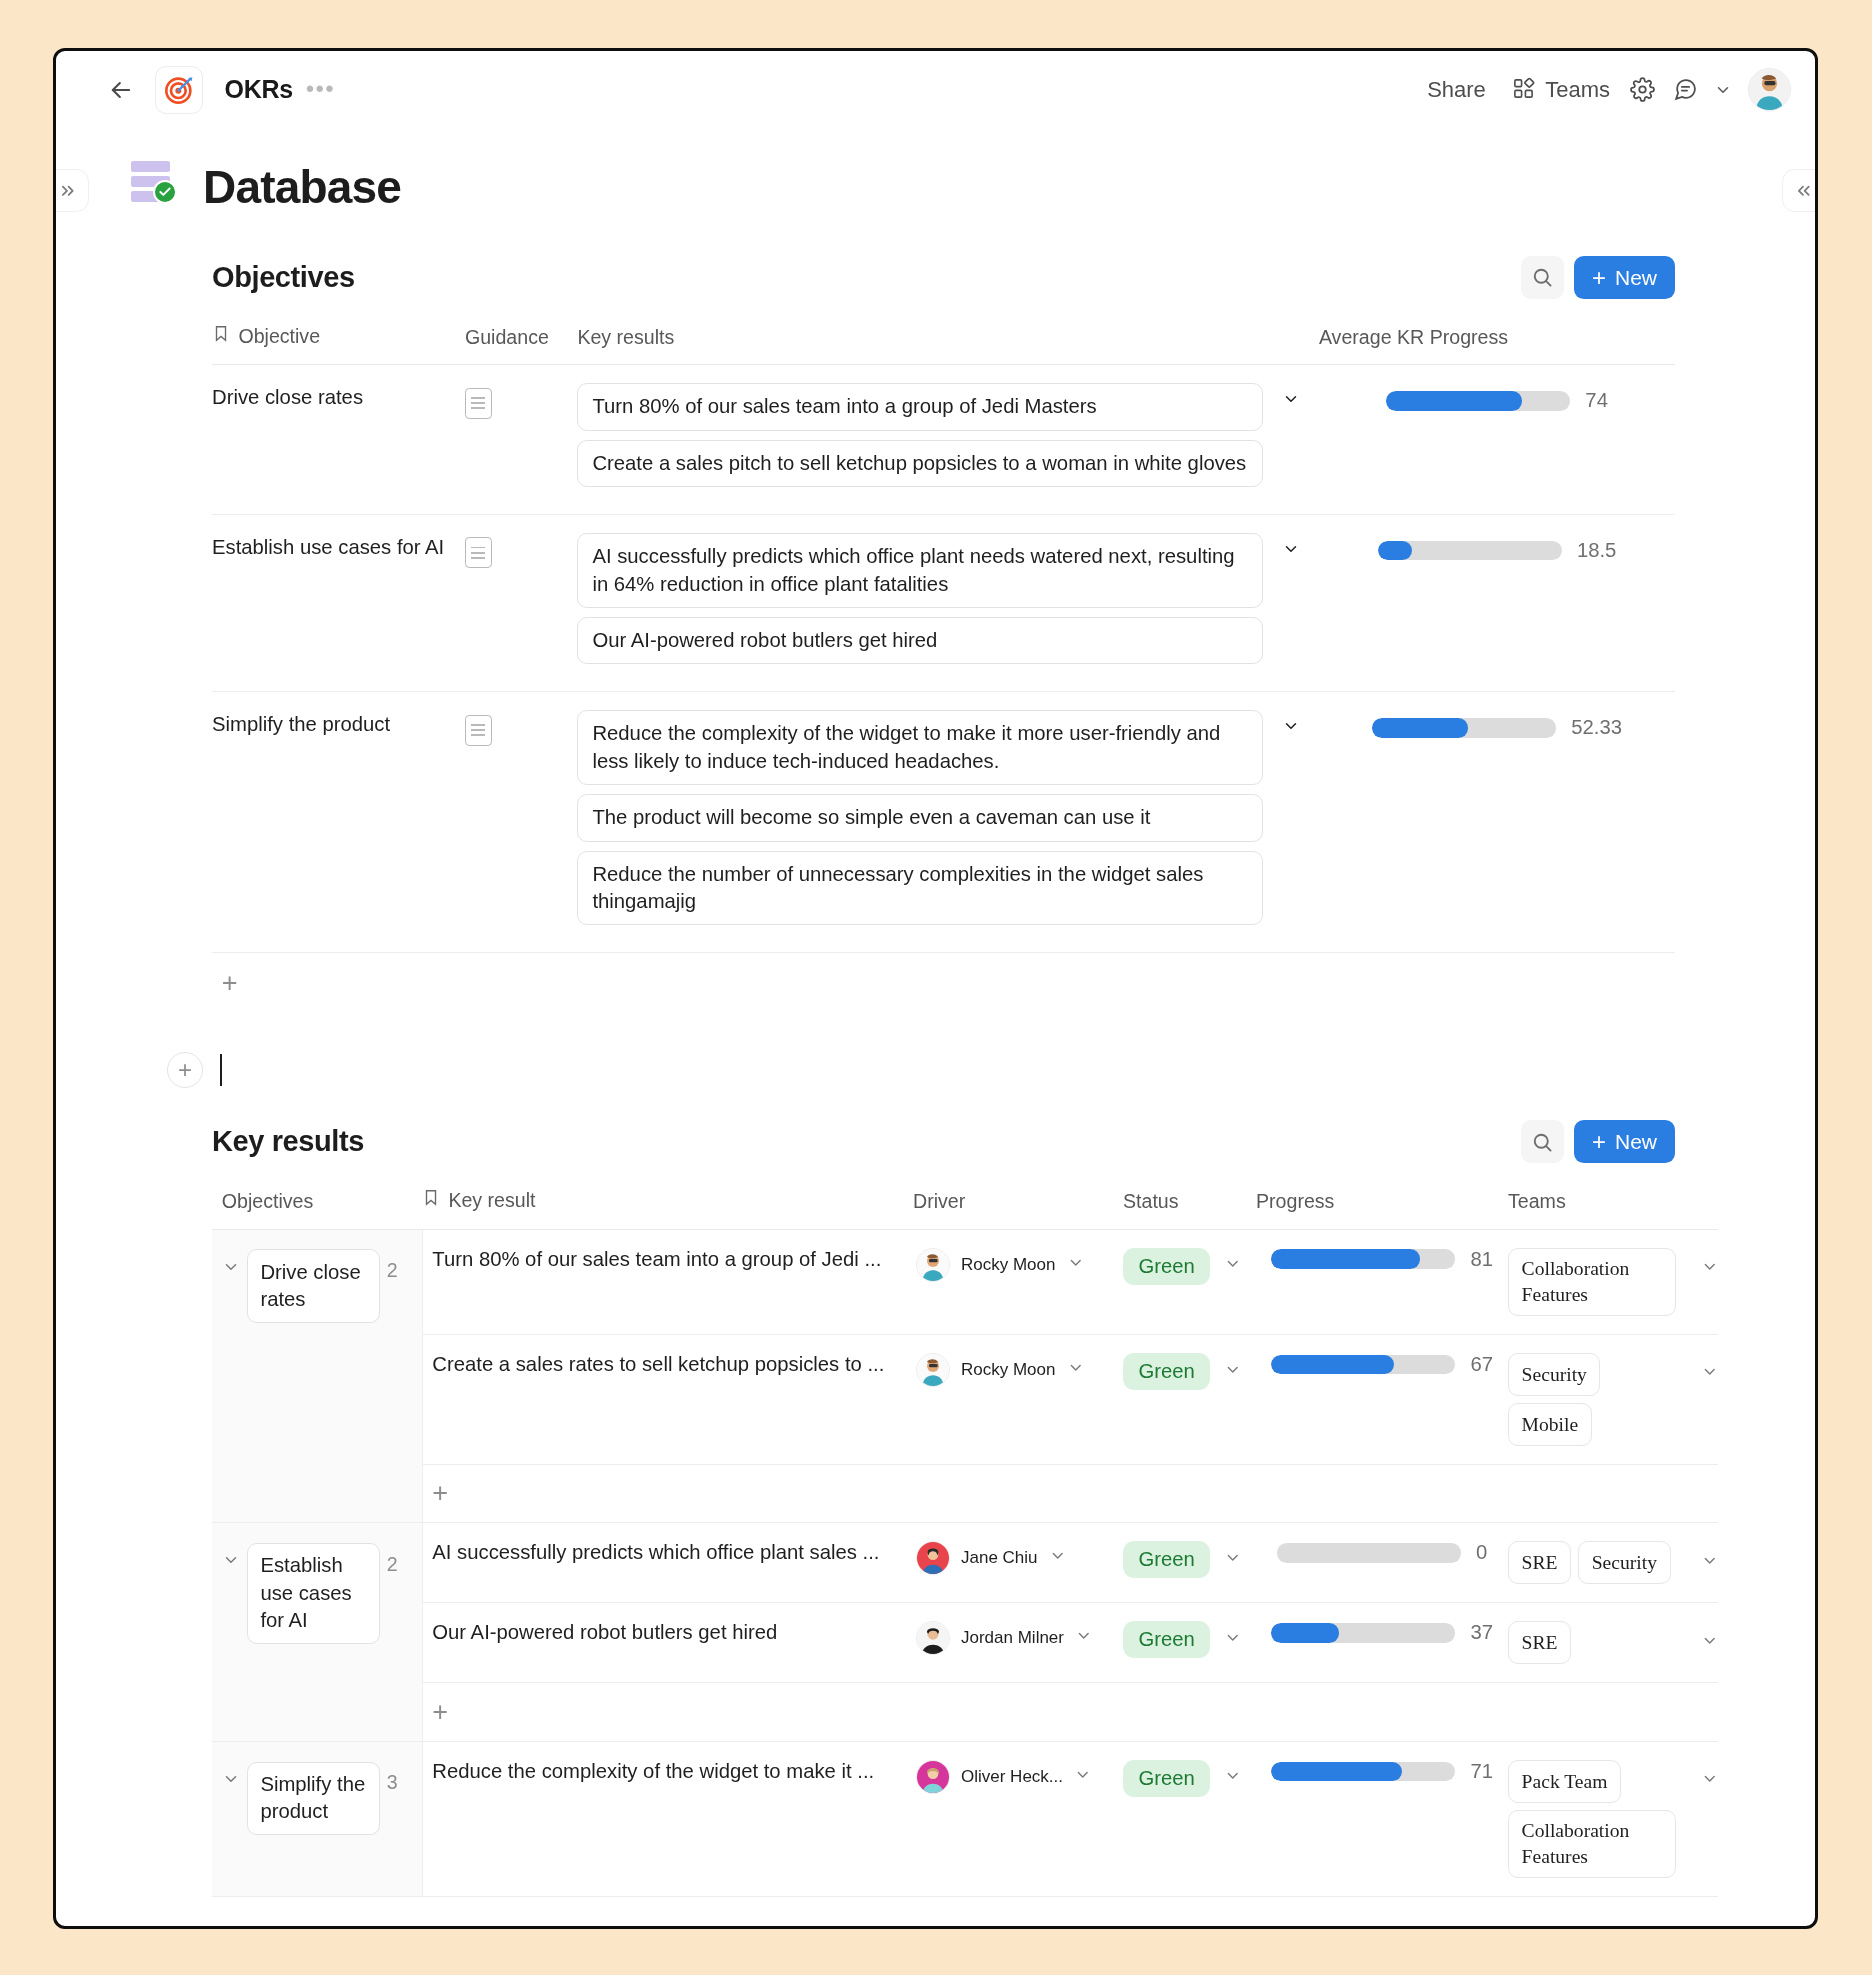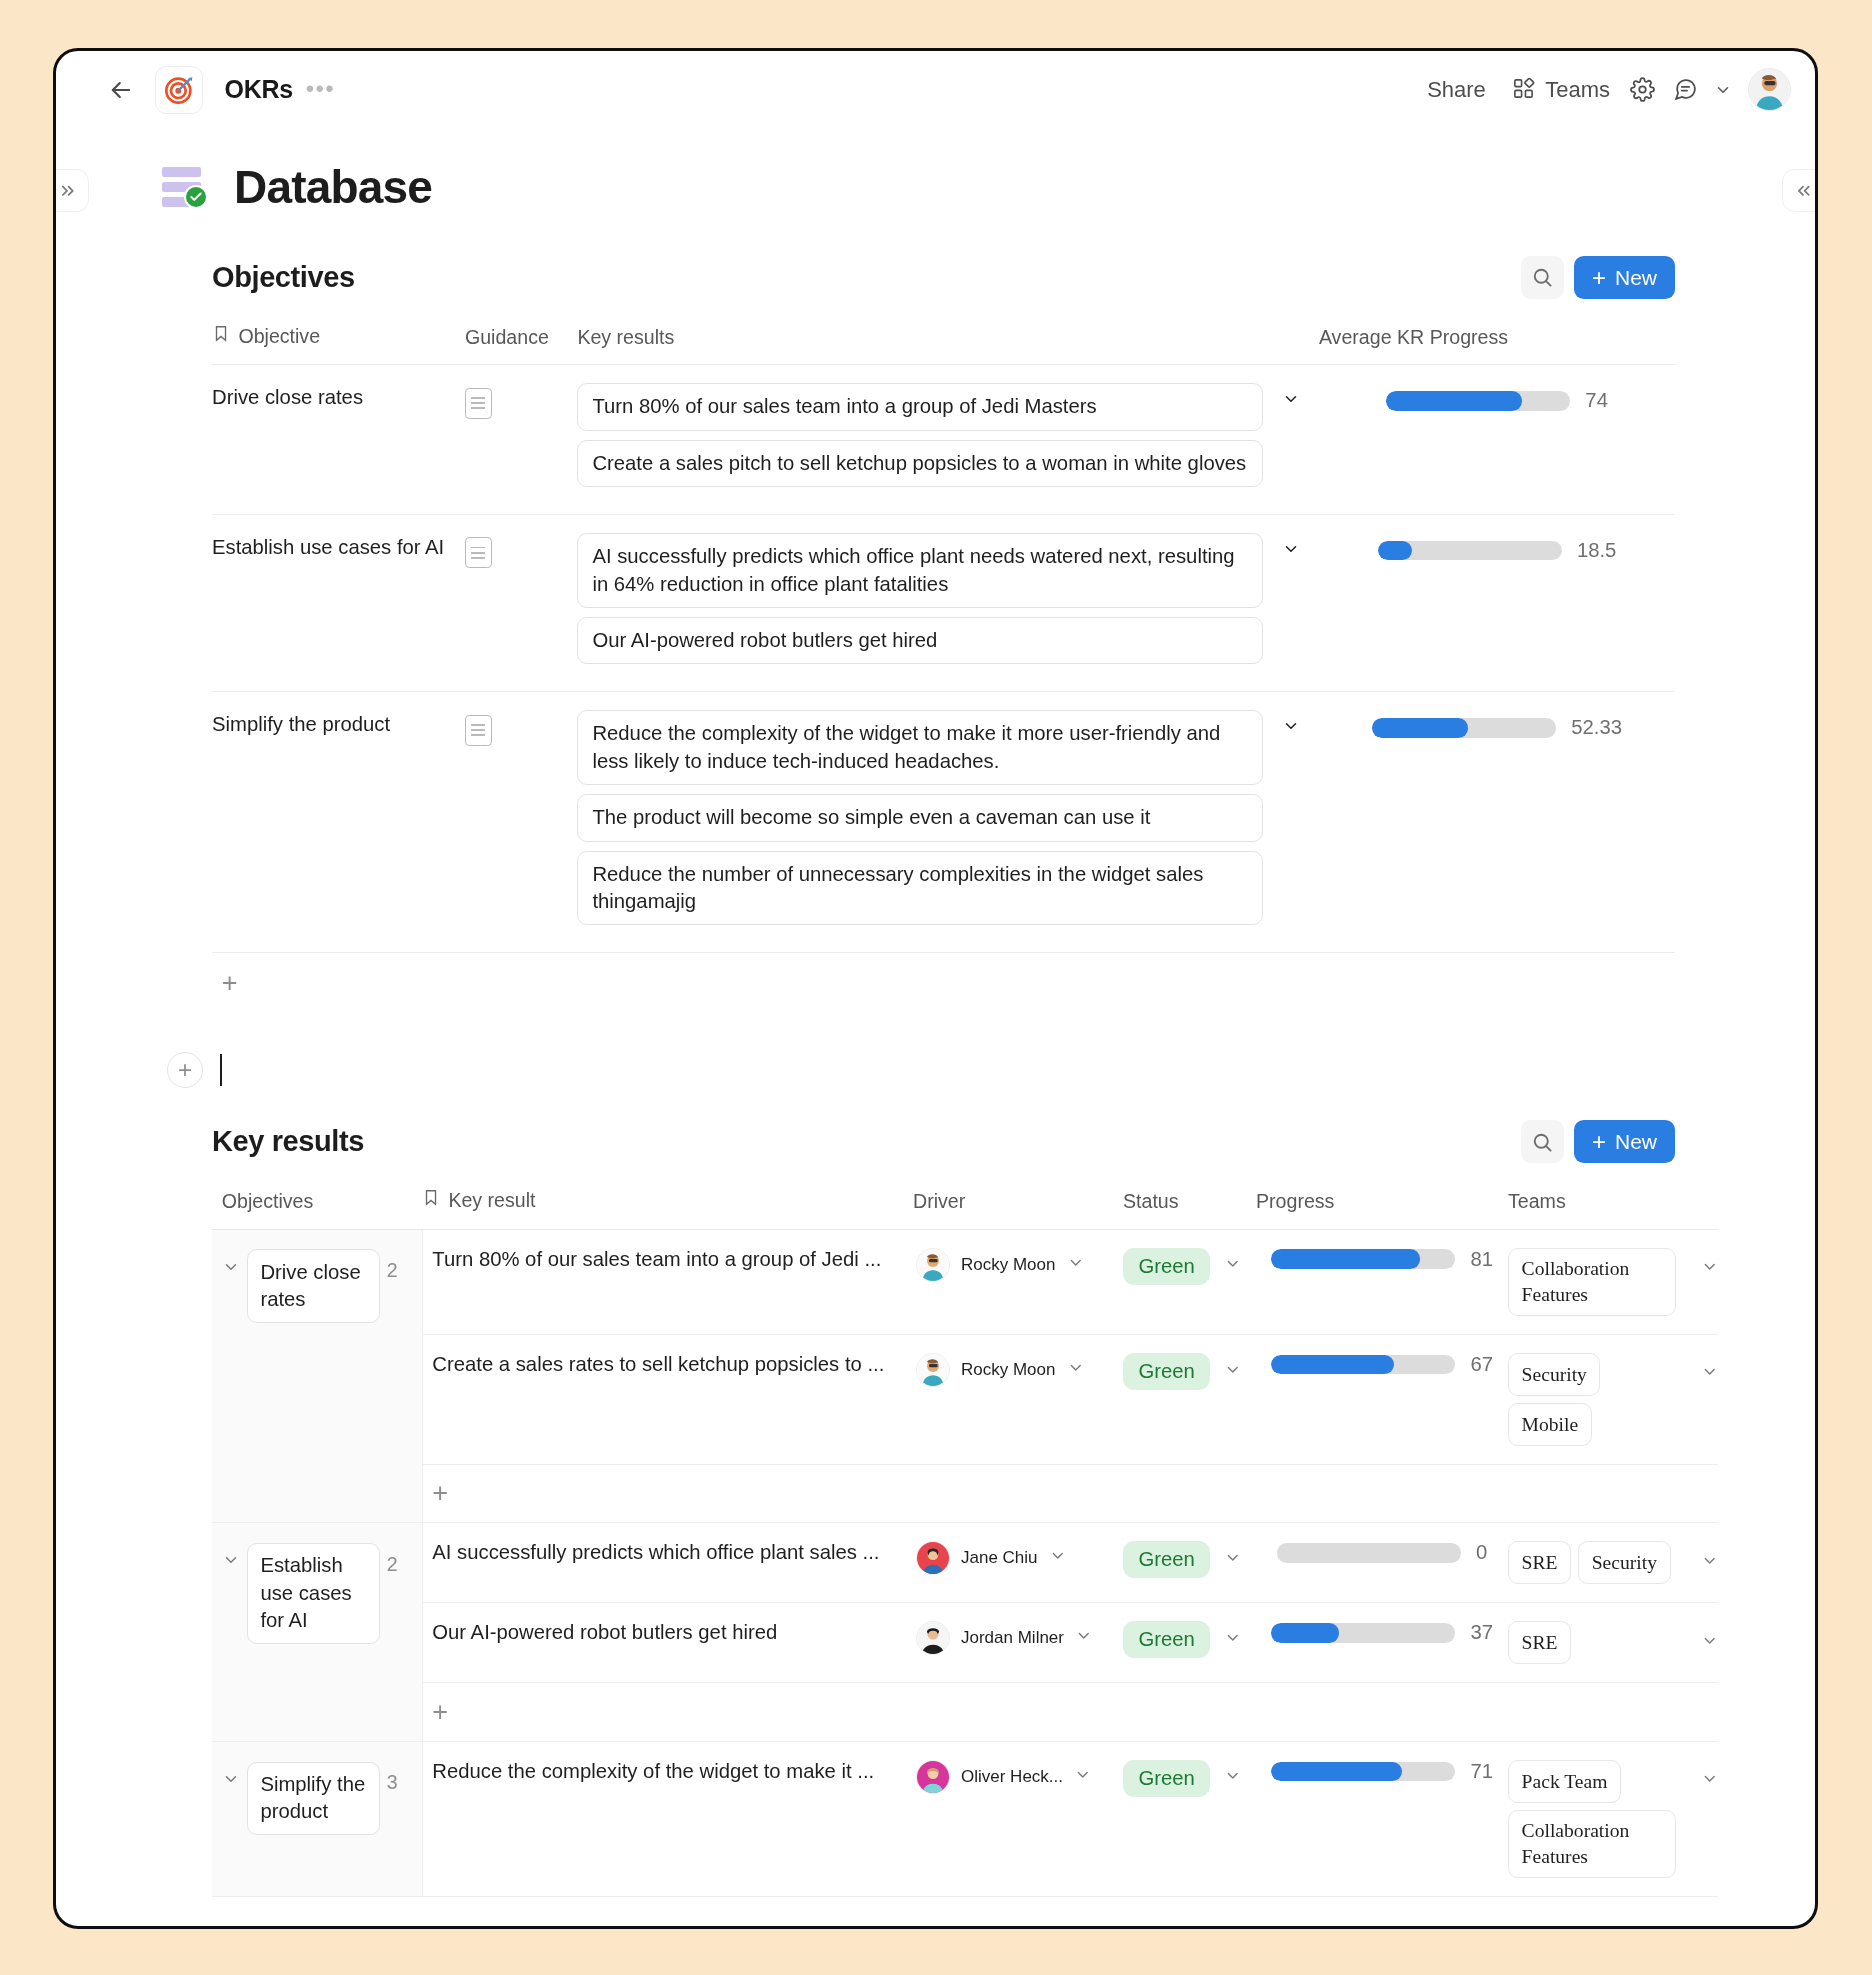--- a/index.html
+++ b/index.html
@@ -9,21 +9,21 @@
     background:#fce6c8;
     font-family:"Liberation Sans", sans-serif;
     -webkit-font-smoothing:antialiased;
   }
   .window {
     position:absolute;
     left:53px; top:48px;
     width:1765px; height:1881px;
     background:#ffffff;
     border:3.5px solid #0e0e0e;
-    border-radius:25px;
+    border-radius:12px;
     overflow:hidden;
   }
   
   .topbar {
     position:relative;
     height:77px;
     display:flex; align-items:center;
     padding:0 24px 0 45px;
   }
   .back-arrow {
@@ -83,24 +83,23 @@
     color:#7b7b7b; cursor:pointer;
   }
   .side-handle.left { left:-9.8px; border-radius:0 12.6px 12.6px 0; }
   .side-handle.right { right:-9.8px; border-radius:12.6px 0 0 12.6px; }
   .side-handle svg { width:19.6px; height:19.6px; }
   
   .page {
     padding:32px 0 0 0;
   }
   .doc-title-row {
-    display:flex; align-items:center;
+    display:flex; align-items:flex-start;
     padding-left:75px;
     margin-bottom:42px;
-    margin-left:31px;
   }
   .db-icon { position:relative; width:45px; height:43px; }
   .db-icon .bar {
     position:absolute; left:0; width:39px; height:10.5px;
     background:#cdc2ee; border-radius:2.1px;
   }
   .db-icon .bar.b1 { top:1.4px; }
   .db-icon .bar.b2 { top:16px; }
   .db-icon .bar.b3 { top:31px; }
   .db-check {

